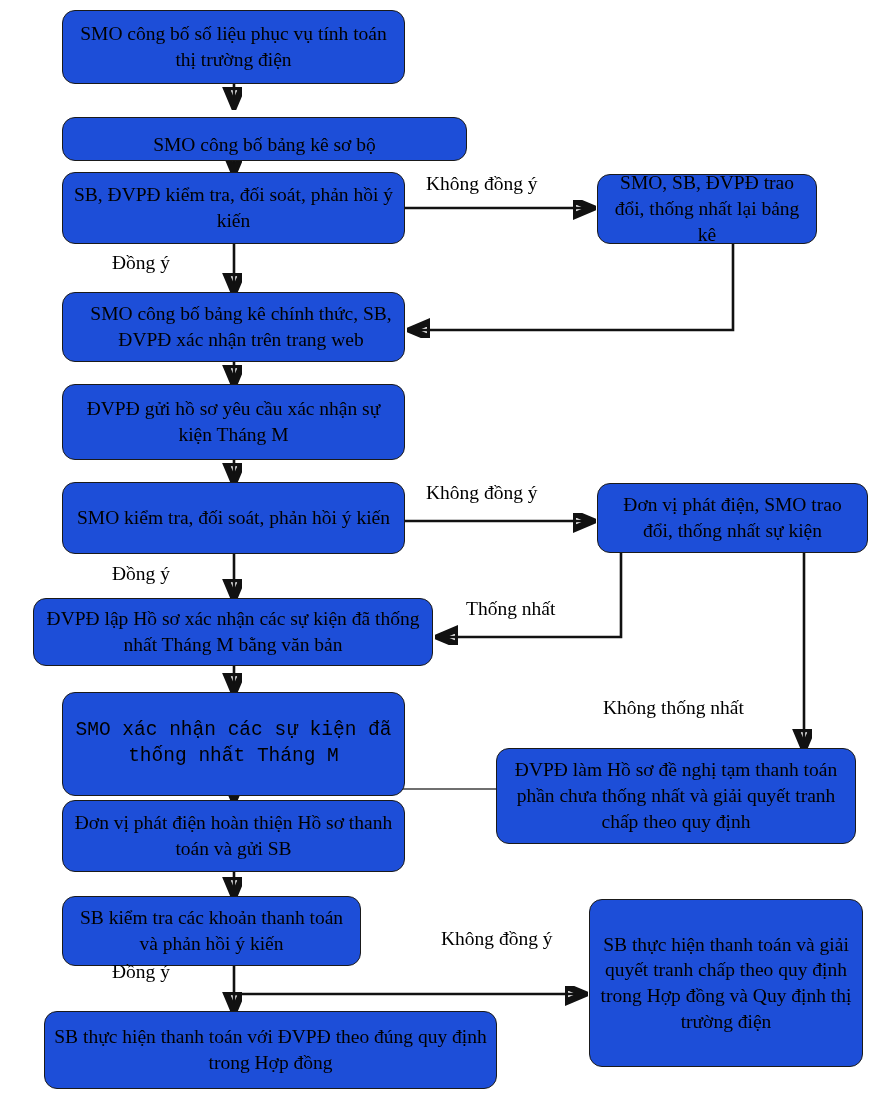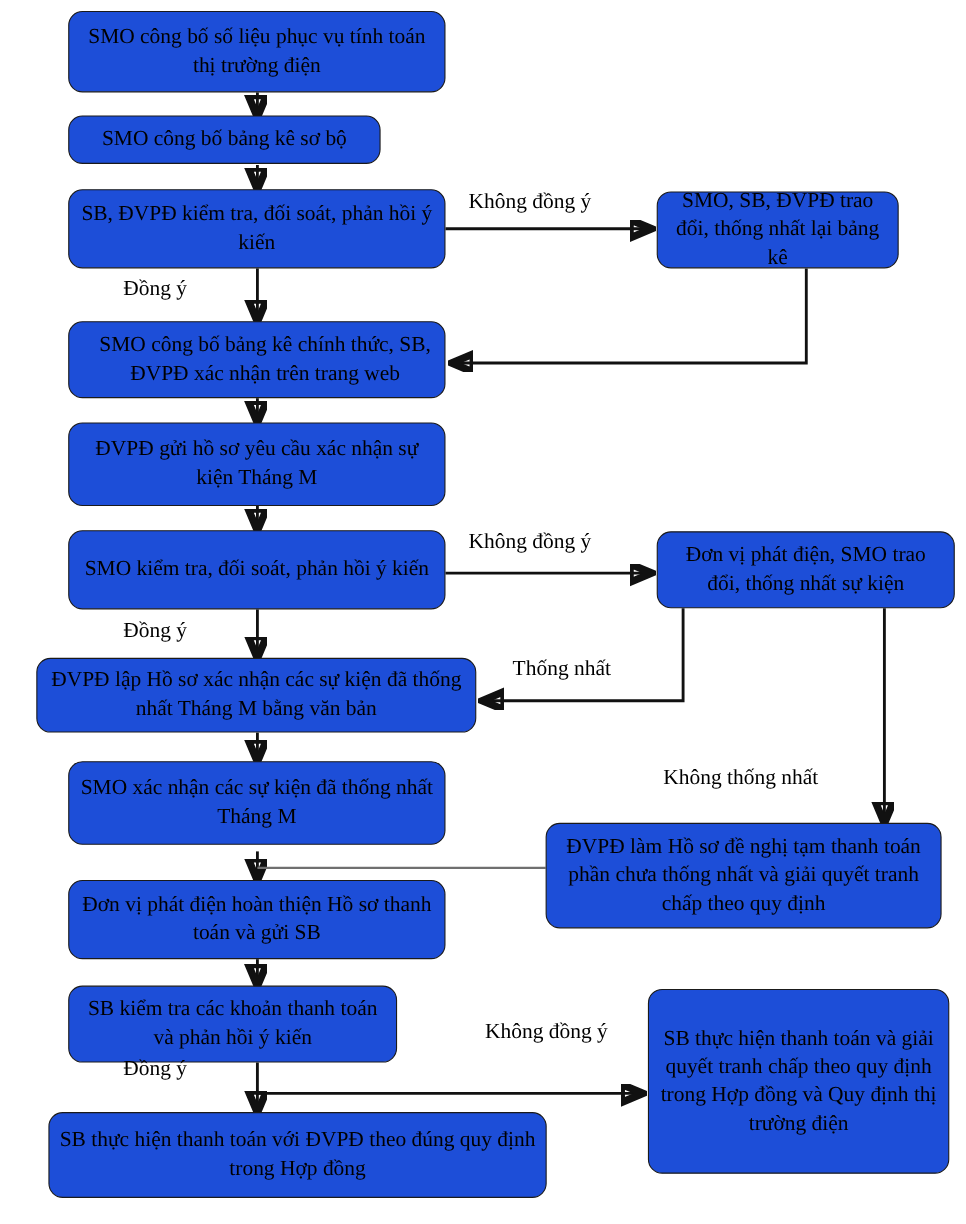--- a/index.html
+++ b/index.html
@@ -107,21 +107,21 @@
 
     <line x1="234" y1="966" x2="234" y2="1011" marker-end="url(#arrow)"></line>
 
     <path d="M234,994 L584,994" marker-end="url(#arrow)"></path>
   </svg>
 
   <div class="node" style="left:62px; top:10px; width:343px; height:74px;">
     <span>SMO công bố số liệu phục vụ tính toán thị trường điện</span>
   </div>
 
-  <div class="node" style="left:62px; top:105px; width:284px; height:44px;">
+  <div class="node" style="left:62px; top:117px; width:405px; height:44px;align-items:flex-end;">
     <span>SMO công bố bảng kê sơ bộ</span>
   </div>
 
   <div class="node" style="left:62px; top:172px; width:343px; height:72px;">
     <span>SB, ĐVPĐ kiểm tra, đối soát, phản hồi ý kiến</span>
   </div>
 
   <div class="node" style="left:597px; top:174px; width:220px; height:70px;">
     <span>SMO, SB, ĐVPĐ trao đổi, thống nhất lại bảng kê</span>
   </div>
@@ -139,21 +139,21 @@
   </div>
 
   <div class="node" style="left:597px; top:483px; width:271px; height:70px;">
     <span>Đơn vị phát điện, SMO trao đổi, thống nhất sự kiện</span>
   </div>
 
   <div class="node" style="left:33px; top:598px; width:400px; height:68px;">
     <span>ĐVPĐ lập Hồ sơ xác nhận các sự kiện đã thống nhất Tháng M bằng văn bản</span>
   </div>
 
-  <div class="node" style="left:62px; top:692px; width:343px; height:76px;">
+  <div class="node" style="left:62px; top:692px; width:343px; height:104px;font-family:Liberation Mono, monospace;">
     <span>SMO xác nhận các sự kiện đã thống nhất Tháng M</span>
   </div>
 
   <div class="node" style="left:496px; top:748px; width:360px; height:96px;">
     <span>ĐVPĐ làm Hồ sơ đề nghị tạm thanh toán phần chưa thống nhất và giải quyết tranh chấp theo quy định</span>
   </div>
 
   <div class="node" style="left:62px; top:800px; width:343px; height:72px;">
     <span>Đơn vị phát điện hoàn thiện Hồ sơ thanh toán và gửi SB</span>
   </div>

